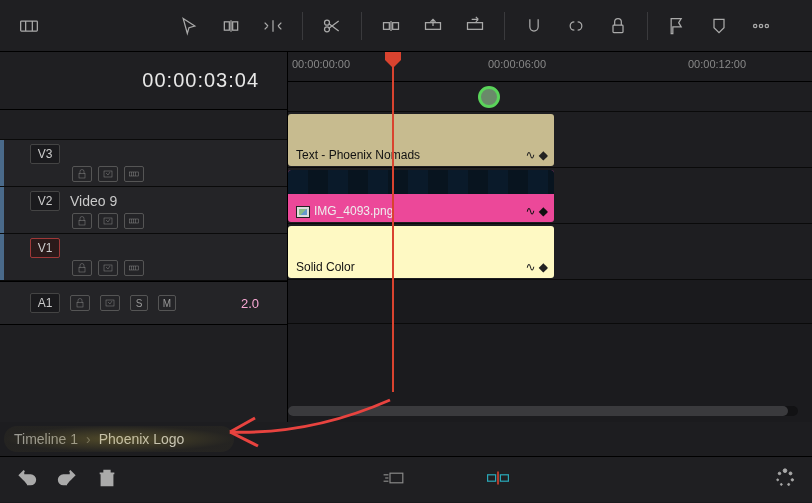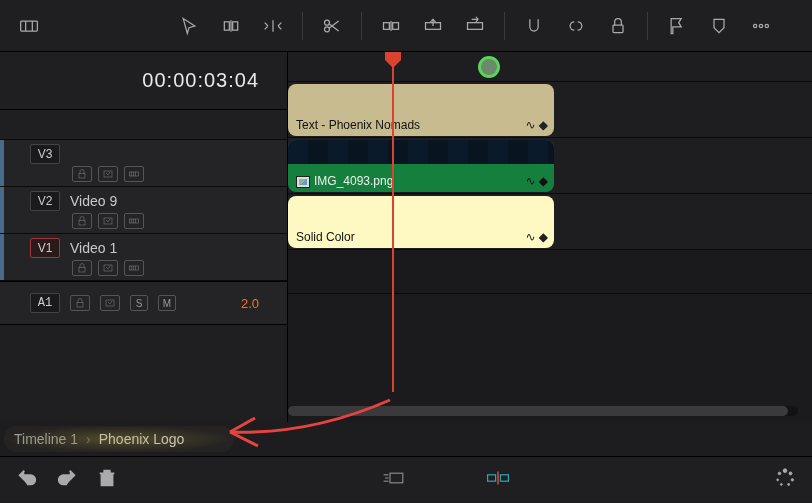--- a/index.html
+++ b/index.html
@@ -91,22 +91,22 @@
   
   .audio-header {
     border-top: 1px solid #000;
     border-bottom: 1px solid #000;
     height: 44px;
     display: flex; align-items: center; gap: 10px;
     padding: 0 10px 0 30px;
     background: #242427;
     position: relative;
   }
-  .audio-header .track-badge { font-size: 12px; font-family: Liberation Mono, monospace; }
-  .audio-level { margin-left: auto; margin-right: 18px; color: #f97316; font-size: 13px; }
+  .audio-header .track-badge { font-size: 12px; }
+  .audio-level { margin-left: auto; margin-right: 18px; color: #f9a8d4; font-size: 13px; }
   
   
   .timeline {
     flex: 1;
     position: relative;
     background: #1b1b1e;
     overflow: hidden;
   }
   .ruler {
     height: 30px;
@@ -151,33 +151,33 @@
     position: relative;
     background: #1e1e21;
   }
   .track-lane.compact { height: 30px; }
   .track-lane.audio-lane { height: 44px; background: #1a1a1d; }
   
   .clip {
     position: absolute;
     top: 2px;
     height: 52px;
-    border-radius: 8px;
+    border-radius: 3px;
     left: 0px;
     width: 266px;
     display: flex;
     flex-direction: column;
     justify-content: flex-end;
     padding: 4px 8px;
     font-size: 12px;
     color: #111;
     overflow: hidden;
   }
   .clip.title  { background: #c7bb8f; }
-  .clip.image  { background: #15803d; color: #eee; }
+  .clip.image  { background: #ec4899; color: #eee; }
   .clip.solid  { background: #fef9c3; }
   .clip .clip-fx {
     position: absolute;
     right: 6px; bottom: 4px;
     font-size: 12px; color: #222;
     display: flex; gap: 4px; align-items: center;
   }
   .clip.image .clip-fx { color: #111; }
   .clip-top-strip {
     position: absolute; top: 0; left: 0; right: 0;
@@ -402,21 +402,20 @@
               <line x1="11" y1="8" x2="11" y2="16"></line>
               <line x1="15" y1="8" x2="15" y2="16"></line>
             </svg>
           </span>
       </div>
     </div>
 
     <div class="track-header video">
       <div class="track-top-line">
         <span class="track-badge active">V1</span>
-        <span class="track-name">Video 1</span>
       </div>
       <div class="track-icons">
         <span class="mini">
             <svg viewBox="0 0 24 24">
               <rect x="6" y="11" width="12" height="9"></rect>
               <path d="M8 11 L8 7 A4 4 0 0 1 16 7 L16 11"></path>
             </svg>
           </span>
         <span class="mini">
             <svg viewBox="0 0 24 24">
@@ -449,20 +448,25 @@
             <path d="M8 10 L12 14 L16 8"></path>
           </svg>
         </span>
       <span class="mini" style="width:18px;height:16px;border:1px solid #555;border-radius:2px;display:inline-flex;align-items:center;justify-content:center;font-size:10px;color:#999">S</span>
       <span class="mini" style="width:18px;height:16px;border:1px solid #555;border-radius:2px;display:inline-flex;align-items:center;justify-content:center;font-size:10px;color:#999">M</span>
       <span class="audio-level">2.0</span>
     </div>
   </div>
 
   <div class="timeline">
+    <div class="ruler">
+      <span class="ruler-tick" style="left:4px">00:00:00:00</span>
+      <span class="ruler-tick" style="left:200px">00:00:06:00</span>
+      <span class="ruler-tick" style="left:400px">00:00:12:00</span>
+    </div>
 
     <div class="track-lane compact">
       <div class="marker-circle" style="left:190px; top:4px"></div>
     </div>
 
     <div class="track-lane">
       <div class="clip title">
         <span>Text - Phoenix Nomads</span>
         <span class="clip-fx">∿ ◆</span>
       </div>

